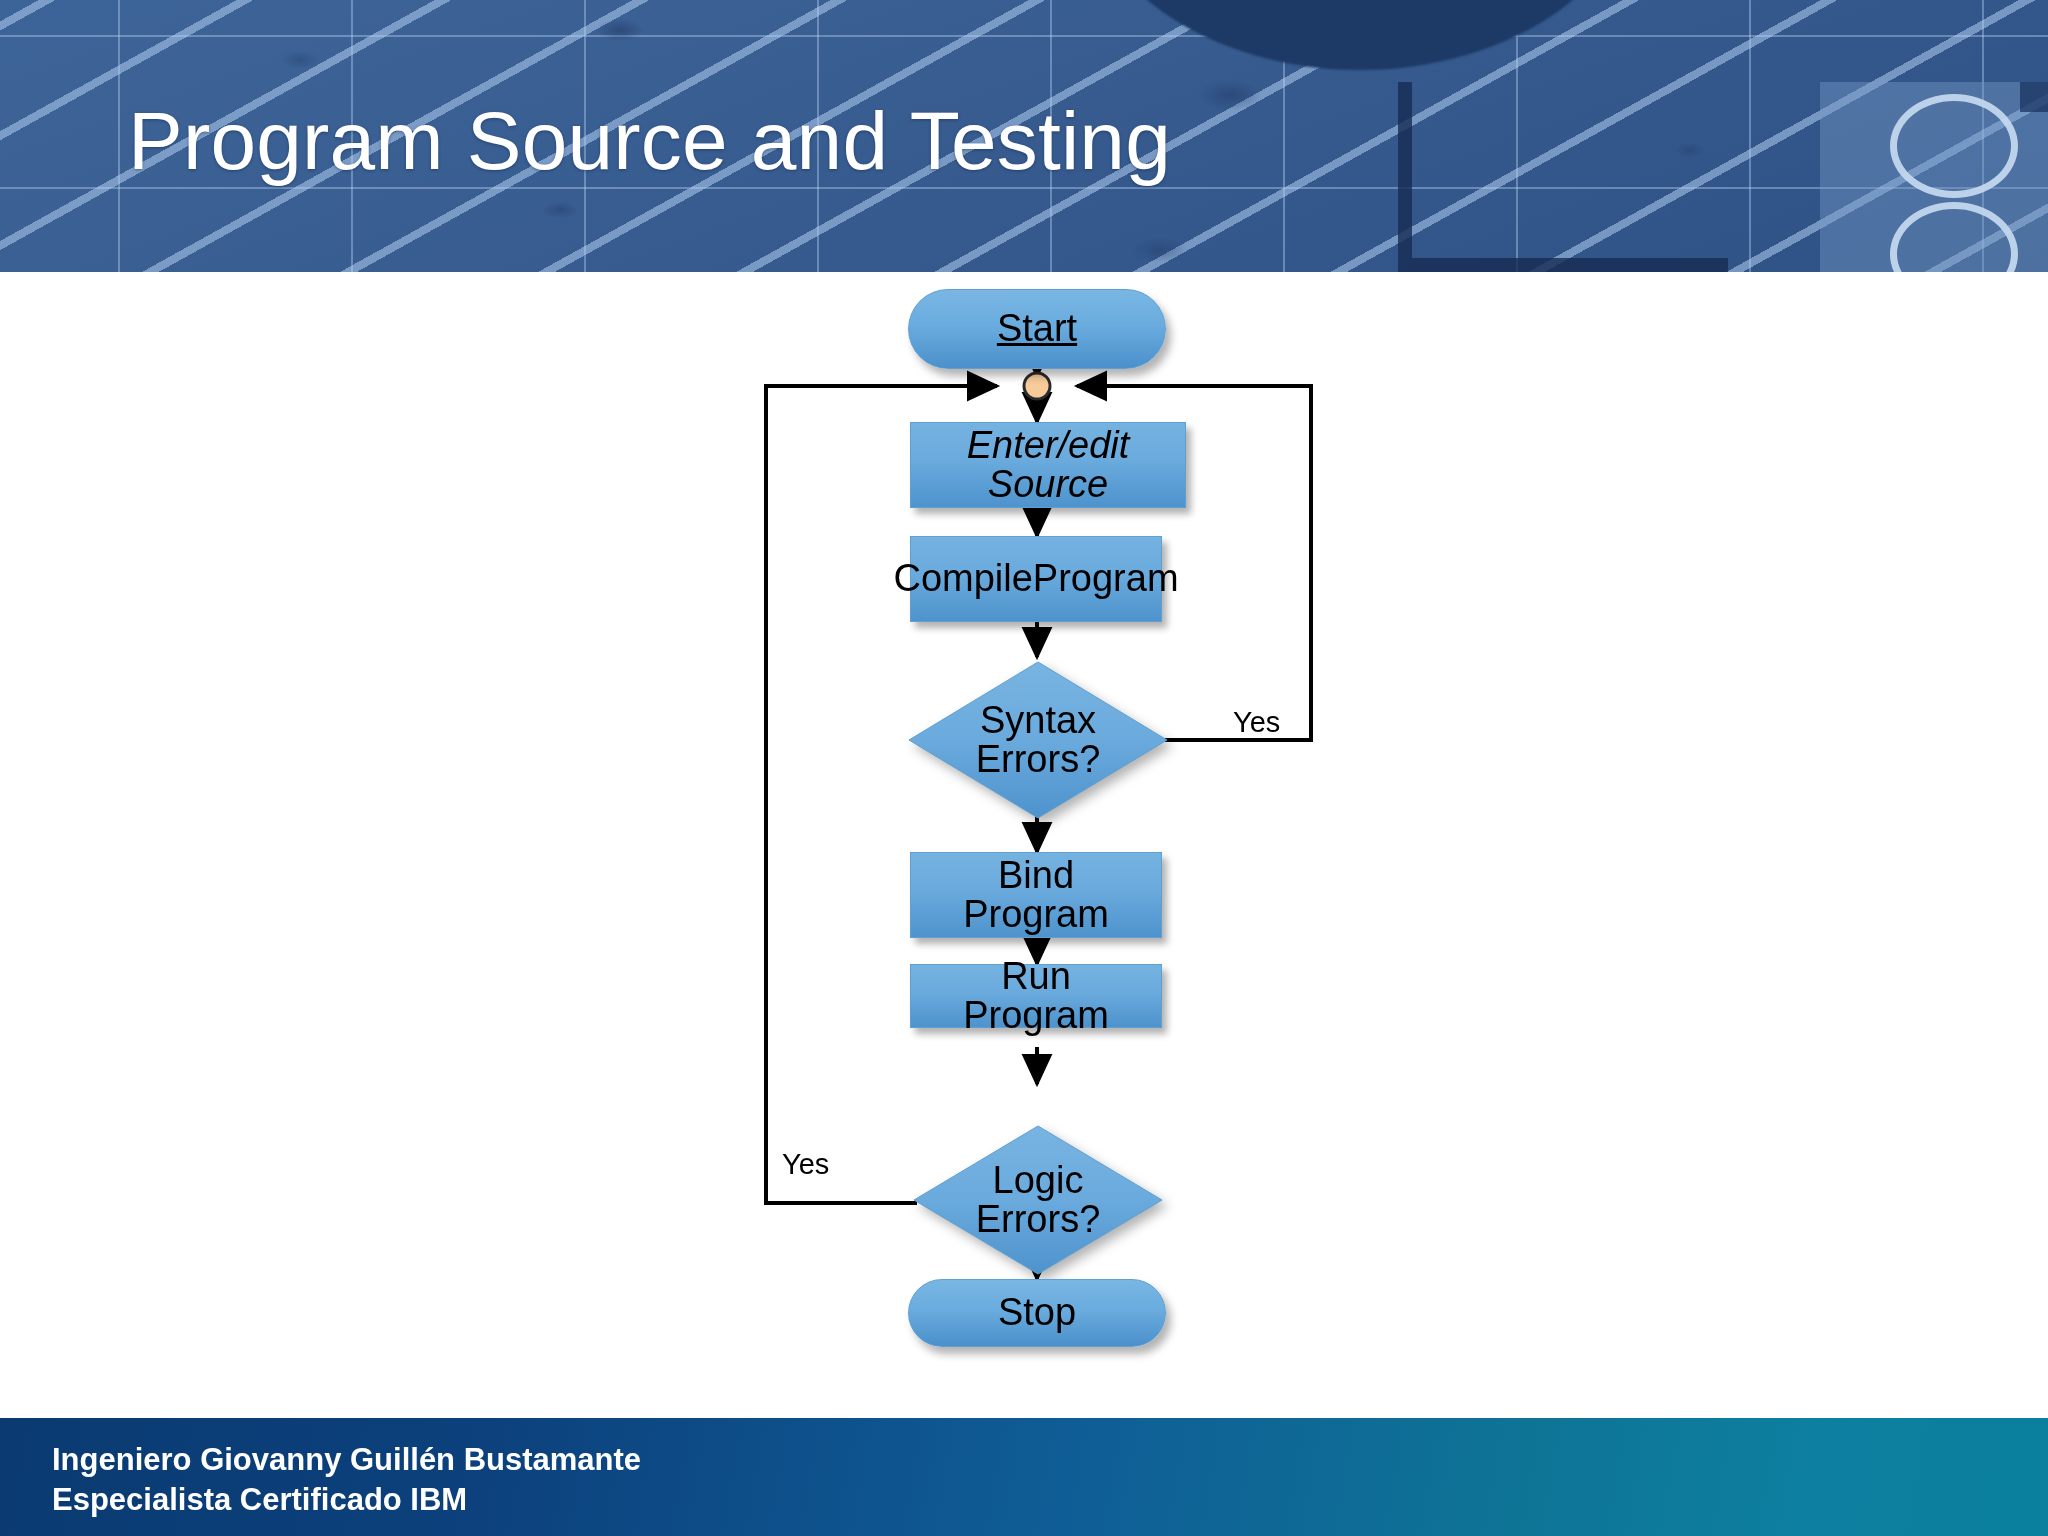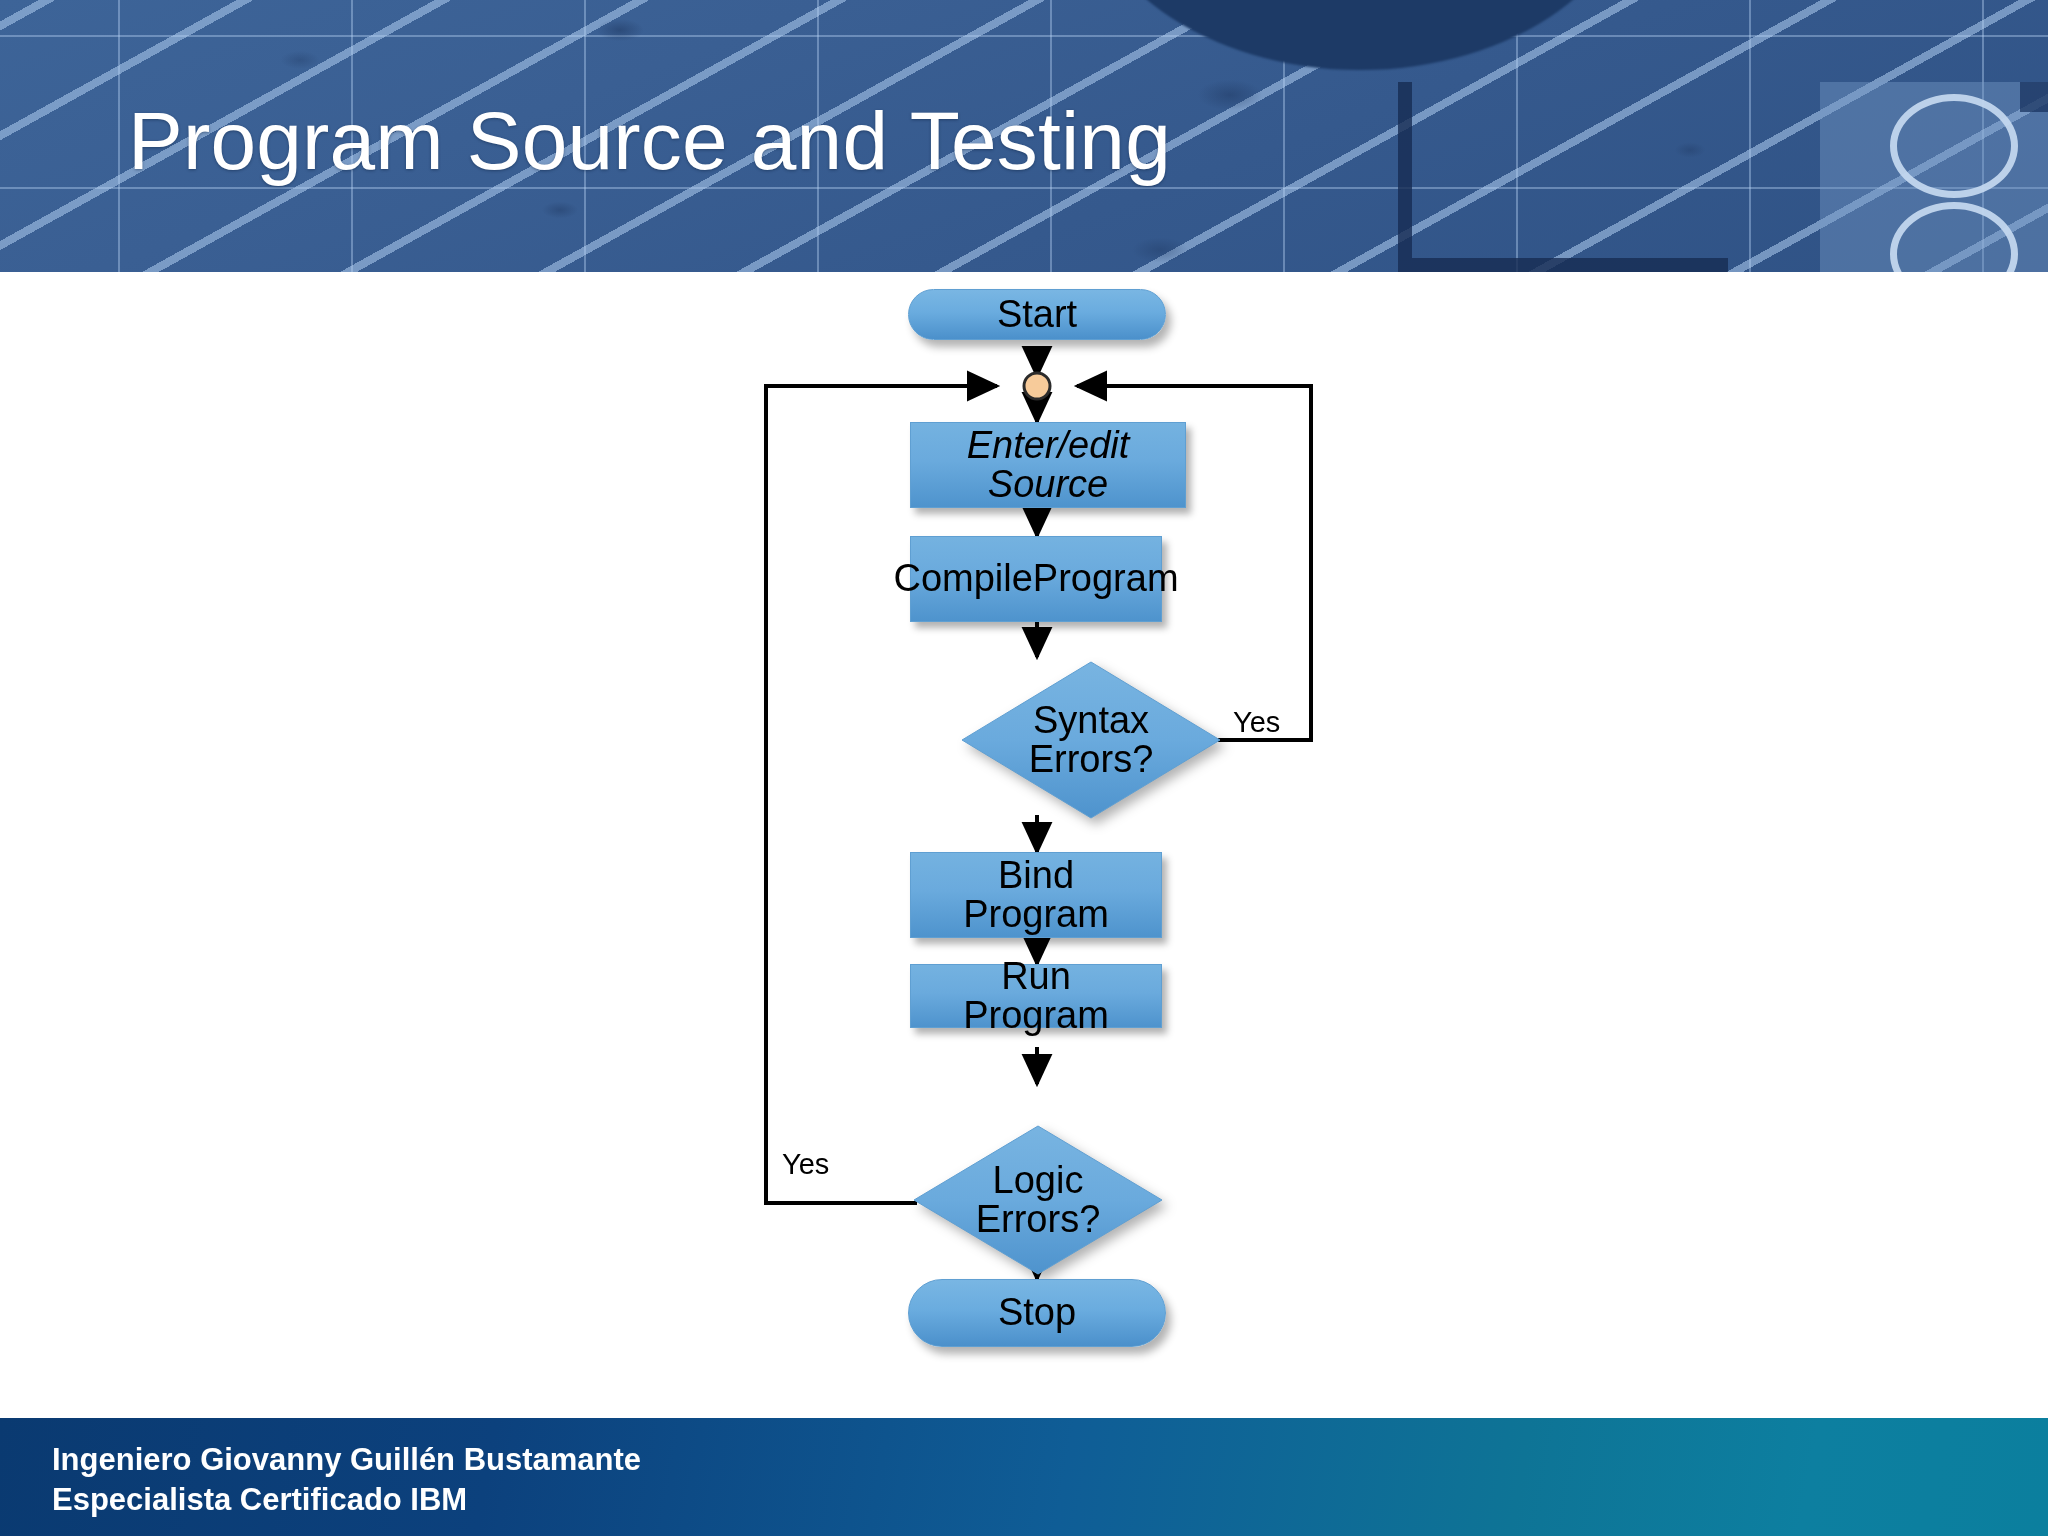--- a/index.html
+++ b/index.html
@@ -254,35 +254,35 @@
         <polyline points="1136,468 1311,468 1311,114 1077,114" marker-end="url(#ah-l)"></polyline>
 
         <polyline points="917,931 766,931 766,114 997,114" marker-end="url(#ah-l)"></polyline>
       </g>
     </svg>
 
     <svg style="position:absolute;left:1019px;top:96px;" width="36" height="36">
       <circle cx="18" cy="18" r="13" fill="#f7cb9a" stroke="#2b2b2b" stroke-width="3"></circle>
     </svg>
 
-    <div class="node node-pill" style="left:908px; top:17px; width:258px; height:51px;">
+    <div class="node node-pill" style="left:908px; top:17px; width:258px; height:80px;text-decoration:underline;">
       <span>Start</span>
     </div>
 
     <div class="node node-rect" style="left:910px; top:150px; width:276px; height:86px; flex-direction:column;font-style:italic;">
       <span>Enter/edit</span>
       <span>Source</span>
     </div>
 
     <div class="node node-rect" style="left:910px; top:264px; width:252px; height:86px; flex-direction:row;">
       <span>Compile</span>
       <span>Program</span>
     </div>
 
-    <div class="node-diamond-wrap" style="left:960px; top:388px; width:262px; height:160px;text-decoration:underline;">
+    <div class="node-diamond-wrap" style="left:907px; top:388px; width:262px; height:160px;text-decoration:underline;">
       <svg width="262" height="160" viewBox="0 0 262 160">
         <defs>
           <linearGradient id="dgrad1" x1="0" y1="0" x2="0" y2="1">
             <stop offset="0%" stop-color="#78b4e1"></stop>
             <stop offset="50%" stop-color="#6aaadd"></stop>
             <stop offset="100%" stop-color="#4e93cd"></stop>
           </linearGradient>
         </defs>
         <polygon points="131,2 260,80 131,158 2,80" fill="url(#dgrad1)" stroke="#5f9fd2" stroke-width="1"></polygon>
       </svg>

